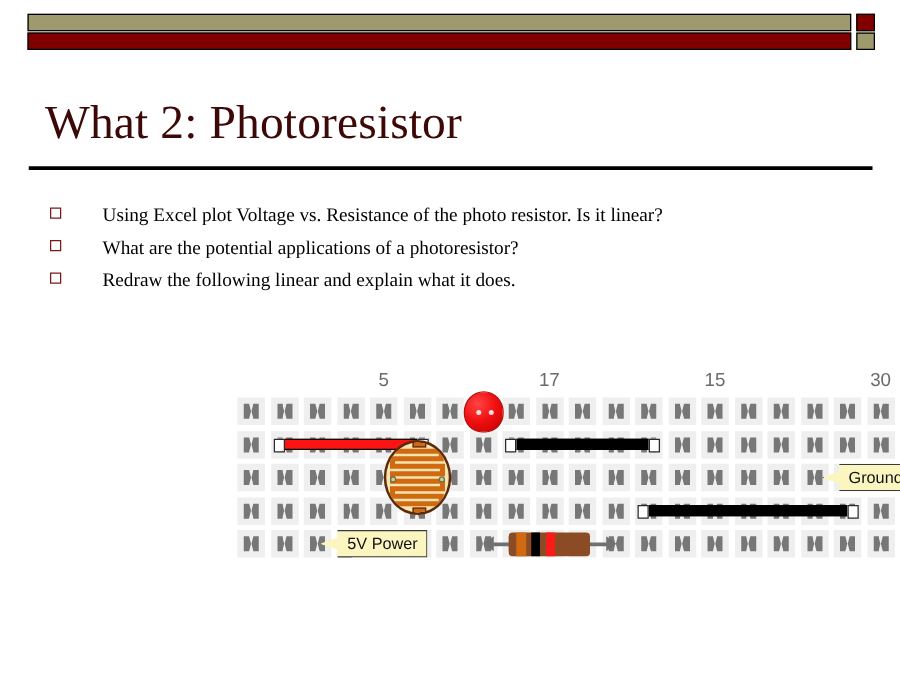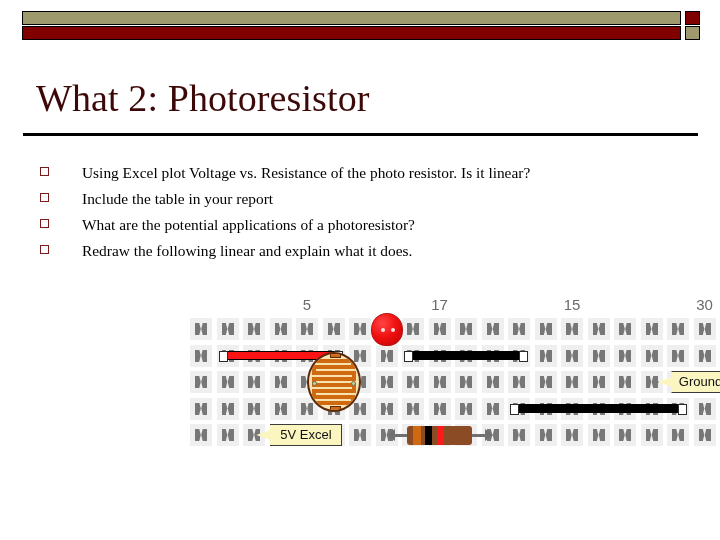--- a/index.html
+++ b/index.html
@@ -326,24 +326,20 @@
 <div class="title">What 2: Photoresistor</div>
 <div class="title-rule"></div>
 
 <div class="bullets">
   <div class="bullet-row">
     <span class="bullet-marker"></span>
     <span class="bullet-text">Using Excel plot Voltage vs. Resistance of the photo resistor. Is it linear?</span>
   </div>
   <div class="bullet-row">
     <span class="bullet-marker"></span>
-    <span class="bullet-text">Include the table in your report</span>
-  </div>
-  <div class="bullet-row">
-    <span class="bullet-marker"></span>
     <span class="bullet-text">What are the potential applications of a photoresistor?</span>
   </div>
   <div class="bullet-row">
     <span class="bullet-marker"></span>
     <span class="bullet-text">Redraw the following linear and explain what it does.</span>
   </div>
 </div>
 
 <div class="breadboard">
 
@@ -393,21 +389,21 @@
       <span class="res-arrow l"></span>
       <span class="res-arrow r"></span>
       <span class="res-body" id="res-body" style="left: 20.14px; width: 65.72px; background: rgb(138, 75, 37);">
         <span class="res-band" id="res-band-0" style="background: rgb(207, 106, 16); width: 7.5578px; left: 6.572px;"></span>
         <span class="res-band" id="res-band-1" style="background: rgb(0, 0, 0); width: 7.5578px; left: 18.2866px;"></span>
         <span class="res-band" id="res-band-2" style="background: rgb(255, 26, 26); width: 7.5578px; left: 30.0012px;"></span>
       </span>
     </div>
 
     <div class="callout" id="callout-ground" style="left: 467.5px; top: 53px; width: 72px; background: rgb(251, 245, 192);">Ground</div>
-    <div class="callout down" id="callout-power" style="left: 66px; top: 106px; width: 86px; background: rgb(251, 245, 192);">5V Excel</div>
+    <div class="callout down" id="callout-power" style="left: 66px; top: 106px; width: 86px; background: rgb(251, 245, 192);">5V Power</div>
 
   <div class="hole" style="left: 0px; top: 0px;"></div>
       <div class="hole" style="left: 26.5px; top: 0px;"></div>
       <div class="hole" style="left: 53px; top: 0px;"></div>
       <div class="hole" style="left: 79.5px; top: 0px;"></div>
       <div class="hole" style="left: 106px; top: 0px;"></div>
       <div class="hole" style="left: 132.5px; top: 0px;"></div>
       <div class="hole" style="left: 159px; top: 0px;"></div>
       <div class="hole" style="left: 185.5px; top: 0px;"></div>
       <div class="hole" style="left: 212px; top: 0px;"></div>

